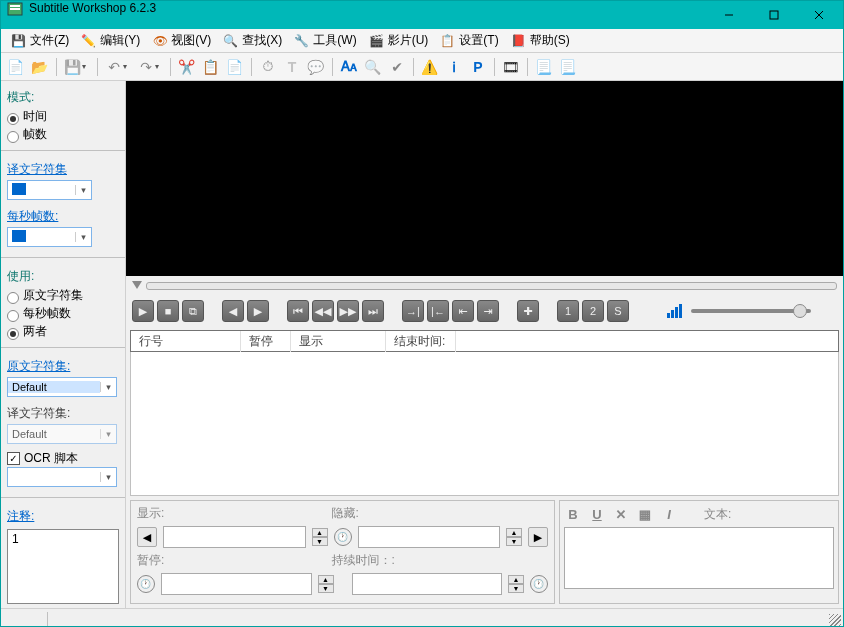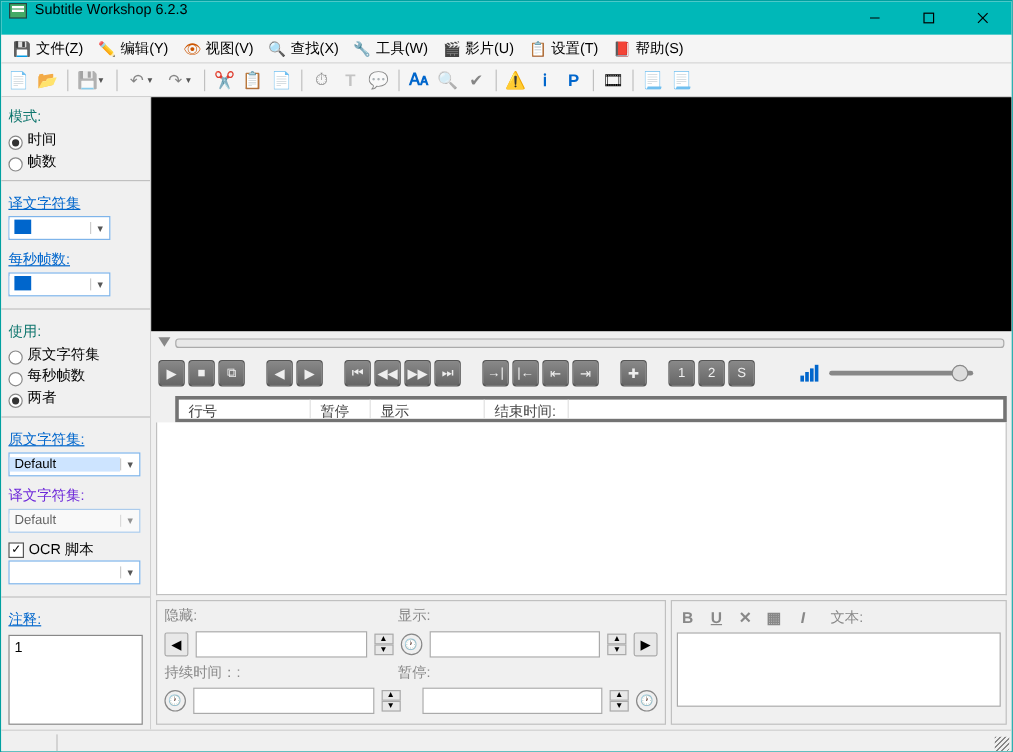--- a/index.html
+++ b/index.html
@@ -44,21 +44,21 @@
   .seek-track{ flex:1; height:8px; border:1px solid #aaa; border-radius:3px; background:#e8e8e8;}
   
   .controls-row{ height:30px; display:flex; align-items:center; padding:2px 6px; gap:3px;}
   .ctrl-btn{ width:22px; height:22px; background:linear-gradient(#888,#666); border:1px solid #555; border-radius:3px; display:flex; align-items:center; justify-content:center; color:#eee; font-size:11px;}
   .ctrl-gap{ width:12px; }
   .vol-icon{ display:flex; align-items:flex-end; gap:1px; margin:0 6px 0 12px;}
   .vol-bar{ width:3px; background:#0066cc; }
   .vol-slider{ width:120px; height:4px; background:#888; border-radius:2px; position:relative;}
   .vol-thumb{ position:absolute; right:4px; top:-5px; width:14px; height:14px; background:#ddd; border:1px solid #888; border-radius:50%;}
   
-  .list-head{ height:22px; border:3px solid #737373; background:#fff; display:flex; font-size:12px; color:#444; margin:4px 4px 0 20px;}
+  .list-head{ height:22px; border:1px solid #737373; background:#fff; display:flex; font-size:12px; color:#444; margin:4px 4px 0 4px;align-items:center;}
   .lh-cell{ padding:2px 8px; border-right:1px solid #e0e0e0;}
   .list-body{ flex:1; border:1px solid #c0c0c0; border-top:none; background:#fff; margin:0 4px;}
   
   .bottom-panels{ display:flex; gap:4px; padding:4px; }
   .time-panel{ flex:1; border:1px solid #c0c0c0; background:#f0f0f0; padding:4px 6px; font-size:12px;}
   .tp-row{ display:flex; align-items:center; gap:6px; margin-bottom:4px;}
   .tp-label{ color:#888; min-width:28px;}
   .tp-icon-btn{ width:20px; height:20px; border:1px solid #aaa; background:#e8e8e8; display:flex; align-items:center; justify-content:center; font-size:11px; border-radius:2px;}
   .tp-input{ flex:1; height:22px; border:1px solid #aaa; background:#fff; position:relative;}
   .tp-spinner{ width:16px; display:flex; flex-direction:column; }
@@ -209,21 +209,21 @@
     <div class="radio-row">
         <span class="radio-dot sel"></span>
         <span>两者</span>
       </div>
     <hr class="side-hr">
     <div class="side-label link">原文字符集:</div>
     <div class="side-combo" style="width:110px">
         <span class="combo-val" style="background:#cde4ff">Default</span>
         <span class="combo-arrow">▾</span>
       </div>
-    <div class="side-label" style="color:#6d28d9">译文字符集:</div>
+    <div class="side-label" style="color:#404040">译文字符集:</div>
     <div class="side-combo" style="width:110px;opacity:.6">
         <span class="combo-val">Default</span>
         <span class="combo-arrow">▾</span>
       </div>
     <div class="chk-row">
         <span class="chk-box">✓</span>
         <span>OCR 脚本</span>
       </div>
     <div class="side-combo" style="width:110px">
         <span class="combo-val"></span>
@@ -280,48 +280,48 @@
       <div class="lh-cell" style="width:50px">暂停</div>
       <div class="lh-cell" style="width:95px">显示</div>
       <div class="lh-cell" style="width:70px">结束时间:</div>
     </div>
     <div class="list-body"></div>
 
     <div class="bottom-panels">
       <div class="time-panel">
         <div class="tp-row">
           <div style="flex:1;display:flex;gap:6px;align-items:center">
-            <span class="tp-label">隐藏:</span>
+            <span class="tp-label">显示:</span>
           </div>
           <div style="flex:1;display:flex;gap:6px;align-items:center">
-            <span class="tp-label">显示:</span>
+            <span class="tp-label">隐藏:</span>
           </div>
           <span style="width:22px"></span>
         </div>
         <div class="tp-row">
           <div class="tp-icon-btn">◀</div>
           <div class="tp-input"></div>
           <div class="tp-spinner">
               <div class="tp-spin">▲</div>
               <div class="tp-spin">▼</div>
             </div>
           <span class="clock-icon">🕐</span>
           <div class="tp-input"></div>
           <div class="tp-spinner">
               <div class="tp-spin">▲</div>
               <div class="tp-spin">▼</div>
             </div>
           <div class="tp-icon-btn">▶</div>
         </div>
         <div class="tp-row">
           <div style="flex:1;display:flex;gap:6px;align-items:center">
-            <span class="tp-label" style="min-width:60px">持续时间：:</span>
+            <span class="tp-label">暂停:</span>
           </div>
           <div style="flex:1;display:flex;gap:6px;align-items:center">
-            <span class="tp-label">暂停:</span>
+            <span class="tp-label" style="min-width:60px">持续时间：:</span>
           </div>
           <span style="width:22px"></span>
         </div>
         <div class="tp-row">
           <span class="clock-icon">🕐</span>
           <div class="tp-input"></div>
           <div class="tp-spinner">
               <div class="tp-spin">▲</div>
               <div class="tp-spin">▼</div>
             </div>
@@ -334,21 +334,21 @@
           <span class="clock-icon">🕐</span>
         </div>
       </div>
       <div class="text-panel">
         <div class="fmt-row">
           <span class="fmt-btn">B</span>
           <span class="fmt-btn" style="text-decoration:underline">U</span>
           <span class="fmt-btn">✕</span>
           <span class="fmt-btn">▦</span>
           <span class="fmt-btn" style="font-style:italic">I</span>
-          <span style="margin-left:8px">文本:</span>
+          <span style="margin-left:20px">文本:</span>
         </div>
         <div class="text-area"></div>
       </div>
     </div>
   </div>
 </div>
 
 <div class="statusbar">
   <div class="status-sep"></div>
   <div class="resize-grip"></div>

